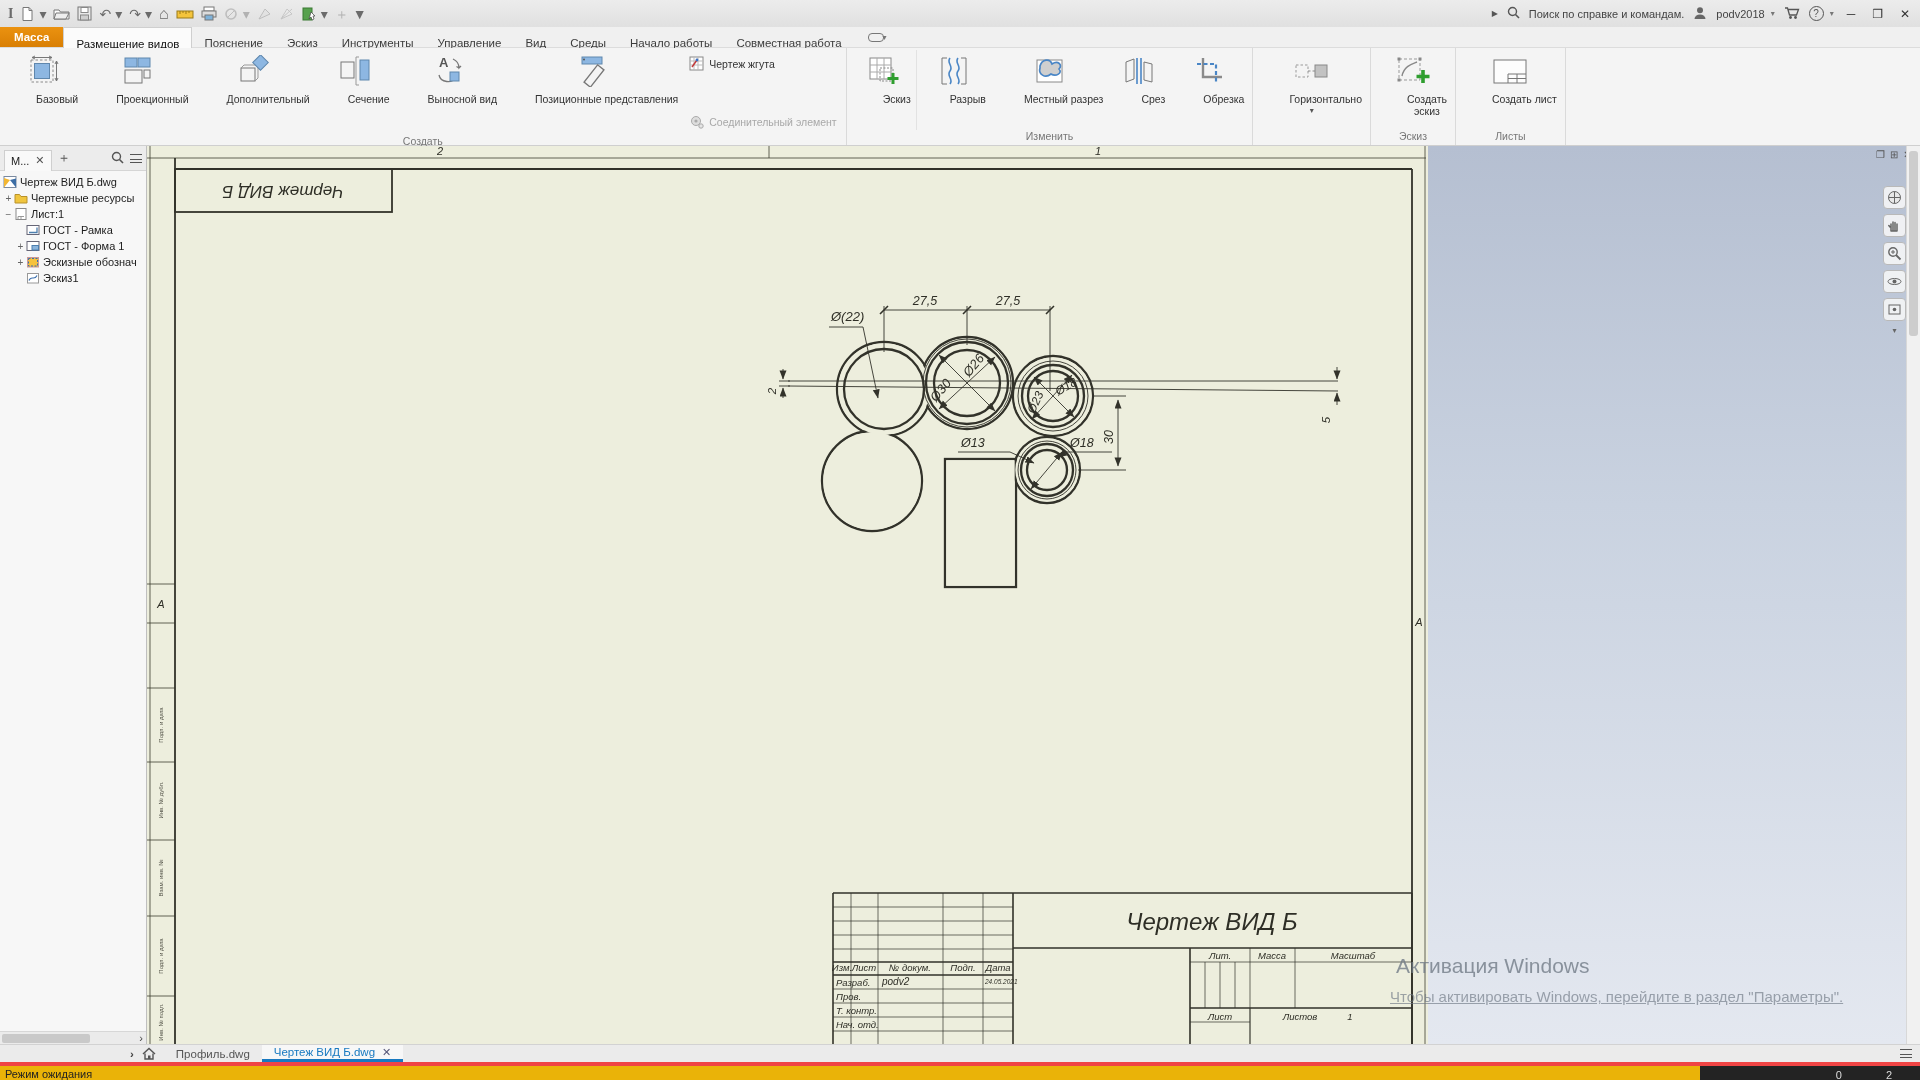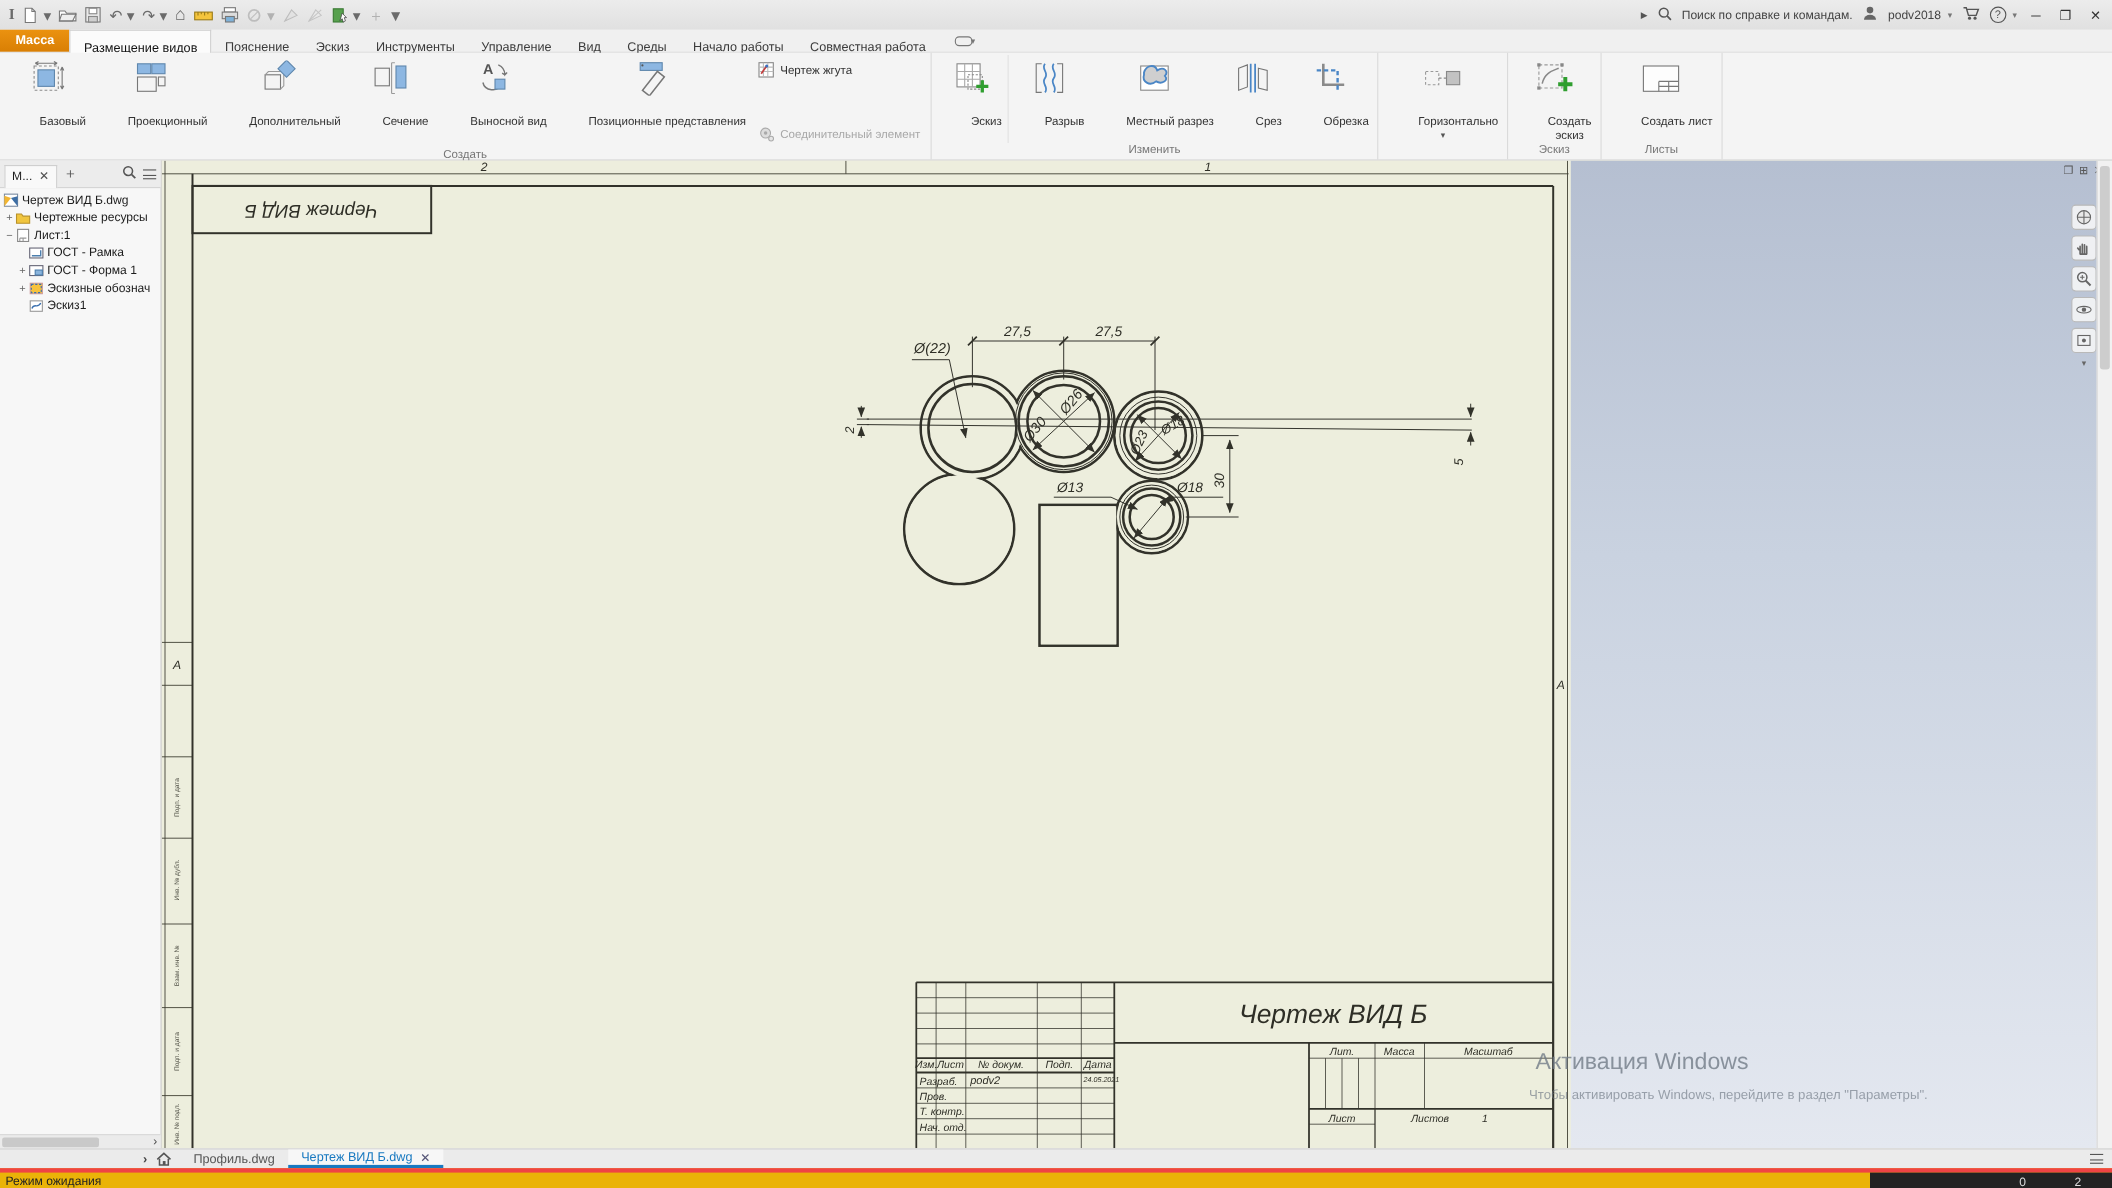--- a/index.html
+++ b/index.html
@@ -26,21 +26,21 @@
   .ribbon-toggle { margin-left:14px; display:flex; align-items:center; gap:2px; color:#666; }
   .ribbon-toggle .pill { width:16px; height:9px; border:1px solid #777; border-radius:4px; display:inline-block; }
 
   
   #ribbon { position:absolute; left:0; top:48px; width:1920px; height:98px; background:#f4f4f4; border-bottom:1px solid #cfcfcf; display:flex; }
   .rgroup { display:flex; flex-direction:column; border-right:1px solid #dadada; padding:2px 3px 0 3px; }
   .rgroup-content { flex:1; display:flex; align-items:stretch; }
   .rgroup-label { height:15px; text-align:center; font-size:10.5px; color:#777; }
   .bigbtn { display:flex; flex-direction:column; align-items:center; justify-content:flex-start; padding:3px 5px 0 5px; }
   .bigbtn .bicon { height:36px; display:flex; align-items:center; }
-  .bigbtn .blabel { font-size:10.5px; color:#333; text-align:center; line-height:1.15; margin-top:16px; white-space:pre-line;padding-left:28px; }
+  .bigbtn .blabel { font-size:10.5px; color:#333; text-align:center; line-height:1.15; margin-top:4px; white-space:pre-line;padding-left:28px; }
   .bigbtn .bcaret { font-size:8px; color:#555; margin-top:1px; }
   .smallcol { display:flex; flex-direction:column; justify-content:space-between; padding:6px 6px; gap:7px; }
   .smallbtn { display:flex; align-items:center; gap:5px; font-size:10.5px; color:#333; }
   .smallbtn.disabled { color:#a8a8a8;margin-top:36px; }
   .smallbtn svg { flex:none; }
 
   
   #browser { position:absolute; left:0; top:146px; width:147px; height:898px; background:#f7f7f7; border-right:1px solid #bfbfbf; display:flex; flex-direction:column; font-size:11px; color:#1c1c1c; }
   #browser-header { height:25px; background:#ececec; border-bottom:1px solid #d5d5d5; display:flex; align-items:center; padding:0 4px; gap:6px; }
   #browser-header .ptab { background:#f9f9f9; border:1px solid #cfcfcf; border-bottom:none; height:21px; margin-top:4px; display:flex; align-items:center; gap:6px; padding:0 6px; }
@@ -56,21 +56,21 @@
   .tlabel { padding-left:2px; }
   #browser-scroll { height:13px; background:#ebebeb; border-top:1px solid #d7d7d7; display:flex; align-items:center; }
   #browser-scroll .thumb { height:9px; width:88px; background:#c9c9c9; margin-left:2px; border-radius:2px; }
   #browser-scroll .sarrow { margin-left:auto; color:#444; font-size:11px; padding-right:3px; }
 
   
   #canvas { position:absolute; left:147px; top:146px; width:1773px; height:898px; background:#edeedd; overflow:hidden; }
   #grad-right { position:absolute; left:1281px; top:0; width:492px; height:898px; background:linear-gradient(180deg,#b5bfd1 0%,#c9d2e0 40%,#e4e8f0 100%); }
   #sheet-svg { position:absolute; left:0; top:0; }
   #watermark { position:absolute; left:1249px; top:808px; color:rgba(112,122,133,.78); font-size:21px; }
-  #watermark2 { position:absolute; left:1243px; top:842px; color:rgba(112,122,133,.66); font-size:12px; white-space:nowrap; }
+  #watermark2 { position:absolute; left:1243px; top:842px; color:rgba(112,122,133,.66); font-size:15px; white-space:nowrap;text-decoration:underline; }
   #canvas-winbtns { position:absolute; left:1729px; top:3px; display:flex; gap:5px; color:#555; font-size:10px; }
   #navbar { position:absolute; left:1736px; top:40px; display:flex; flex-direction:column; align-items:center; gap:5px; }
   .navbtn { width:23px; height:23px; background:rgba(248,248,248,.85); border:1px solid #b9b9b9; border-radius:4px; display:flex; align-items:center; justify-content:center; }
   #vscroll { position:absolute; left:1759px; top:0; width:14px; height:898px; background:#f1f1f1; border-left:1px solid #d8d8d8; }
   #vscroll .vthumb { position:absolute; left:2px; top:5px; width:9px; height:185px; background:#cdcdcd; border-radius:3px; }
 
   
   #doctabs { position:absolute; left:0; top:1044px; width:1920px; height:18px; background:#ebebeb; border-top:1px solid #d2d2d2; display:flex; align-items:stretch; font-size:11.5px; color:#555; }
   #doctabs .chev { margin-left:130px; display:flex; align-items:center; color:#444; font-weight:bold; }
   #doctabs .home { display:flex; align-items:center; padding:0 8px; }

